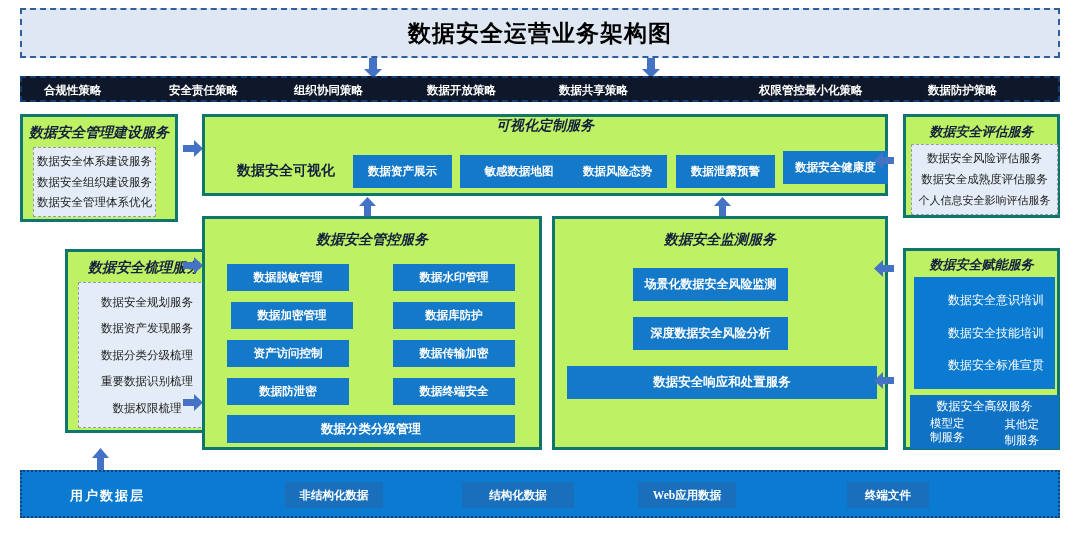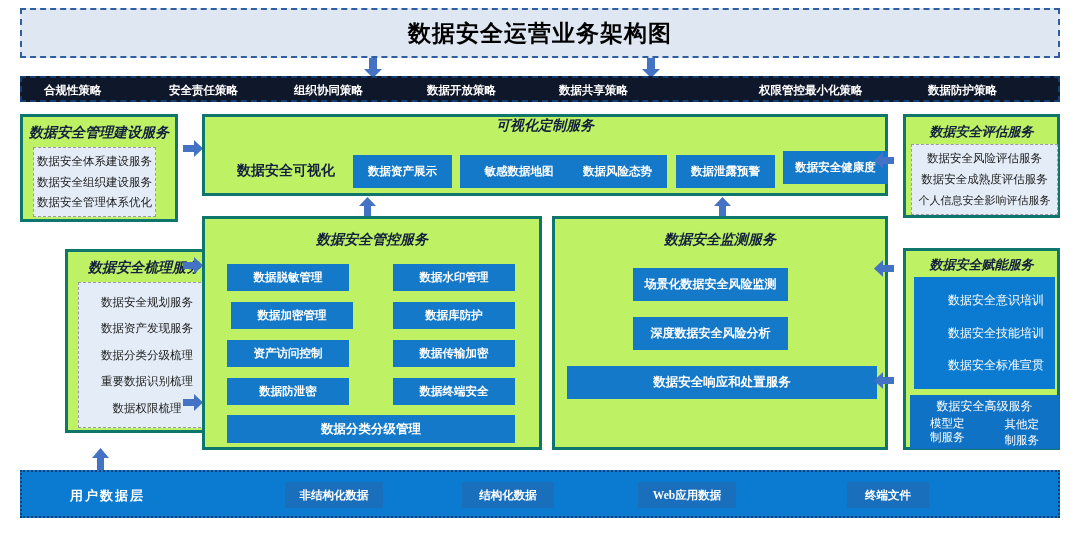--- a/index.html
+++ b/index.html
@@ -270,18 +270,18 @@
 
   <div class="arrow" style="left:91px; top:448px;">
     <svg width="19" height="24" viewBox="0 0 19 24">
         <path d="M9.5 0 L18 10 h-5 v14 H6 V10 H1 z" fill="#4472c4"></path>
       </svg>
   </div>
 
   <div class="abs data-bar">
     <div class="layer-label">用户数据层</div>
     <div class="data-chip" style="left:263px; width:98px;">非结构化数据</div>
-    <div class="data-chip" style="left:440px; width:92px;">结构化数据</div>
+    <div class="data-chip" style="left:440px; width:112px;">结构化数据</div>
     <div class="data-chip" style="left:616px; width:98px;">Web应用数据</div>
     <div class="data-chip" style="left:825px; width:82px;">终端文件</div>
   </div>
 
 </div>
 
 </body></html>

